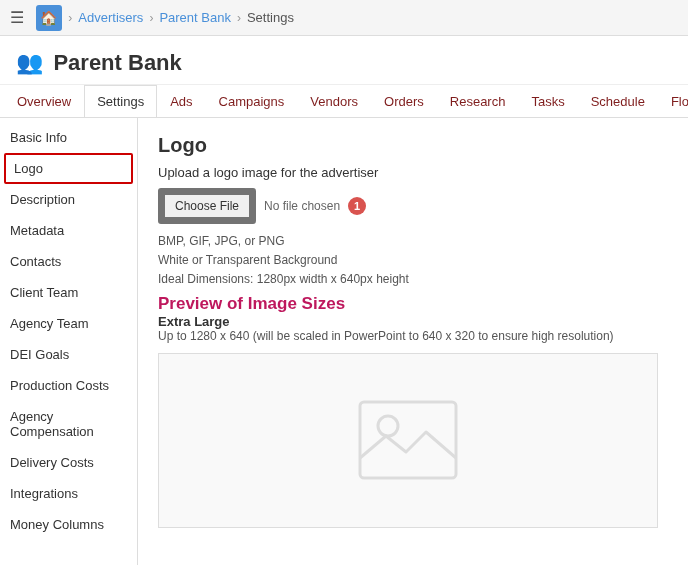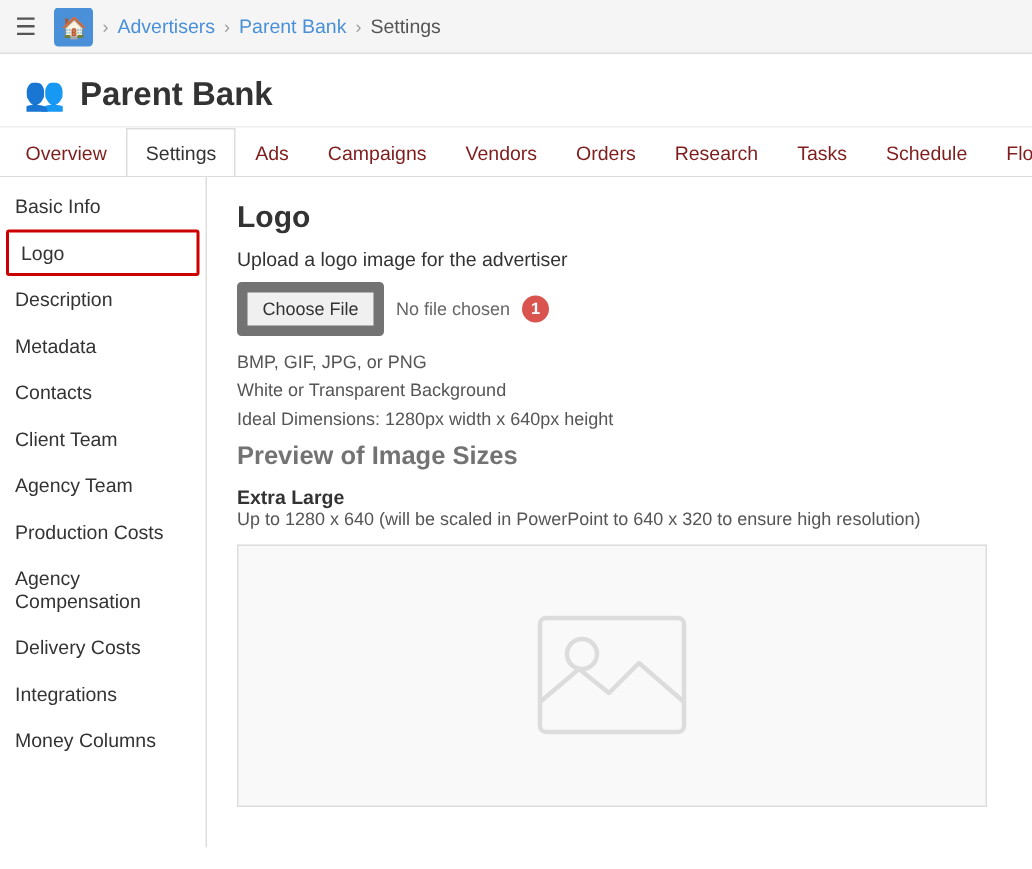--- a/index.html
+++ b/index.html
@@ -159,22 +159,22 @@
     }
     .file-hints {
       font-size: 12px;
       color: #555;
       line-height: 1.6;
       margin-bottom: 4px;
     }
     .preview-heading {
       font-size: 17px;
       font-weight: bold;
-      margin-bottom: 10px;
-      color: #737373;
+      margin-bottom: 0;
+      color: #be185d;
     }
     .extra-large-label {
       font-weight: bold;
       font-size: 13px;
     }
     .extra-large-desc {
       font-size: 12px;
       color: #555;
       margin-bottom: 10px;
     }
@@ -228,20 +228,21 @@
 <div class="main-layout">
 
   <div class="sidebar">
     <div class="sidebar-item">Basic Info</div>
     <div class="sidebar-item active">Logo</div>
     <div class="sidebar-item">Description</div>
     <div class="sidebar-item">Metadata</div>
     <div class="sidebar-item">Contacts</div>
     <div class="sidebar-item">Client Team</div>
     <div class="sidebar-item">Agency Team</div>
+    <div class="sidebar-item">DEI Goals</div>
     <div class="sidebar-item">Production Costs</div>
     <div class="sidebar-item">Agency Compensation</div>
     <div class="sidebar-item">Delivery Costs</div>
     <div class="sidebar-item">Integrations</div>
     <div class="sidebar-item">Money Columns</div>
 
   </div>
 
   <div class="content">
     <h2>Logo</h2>

